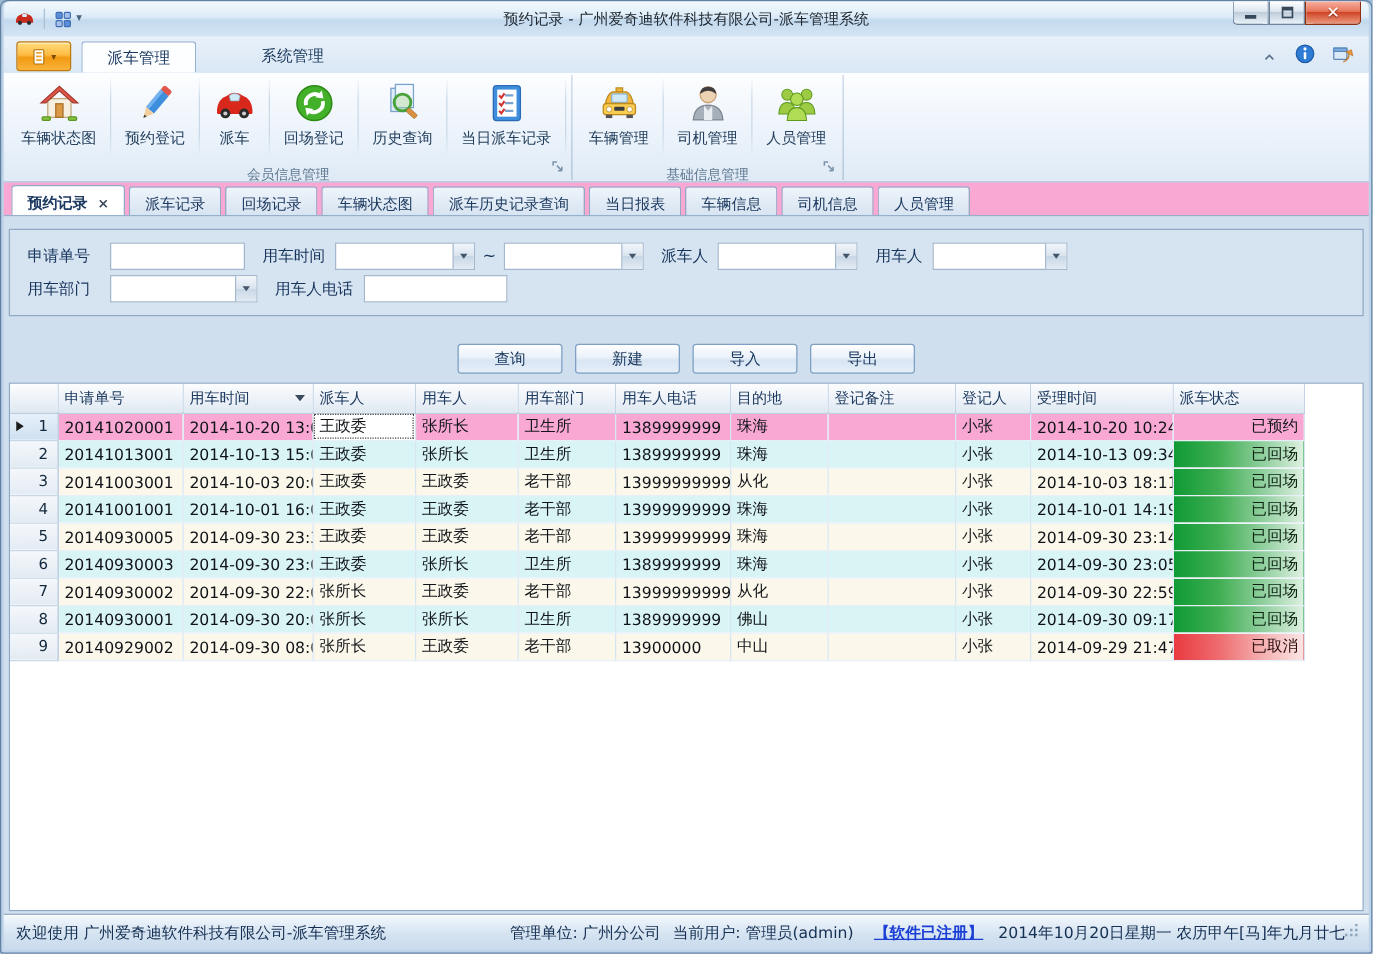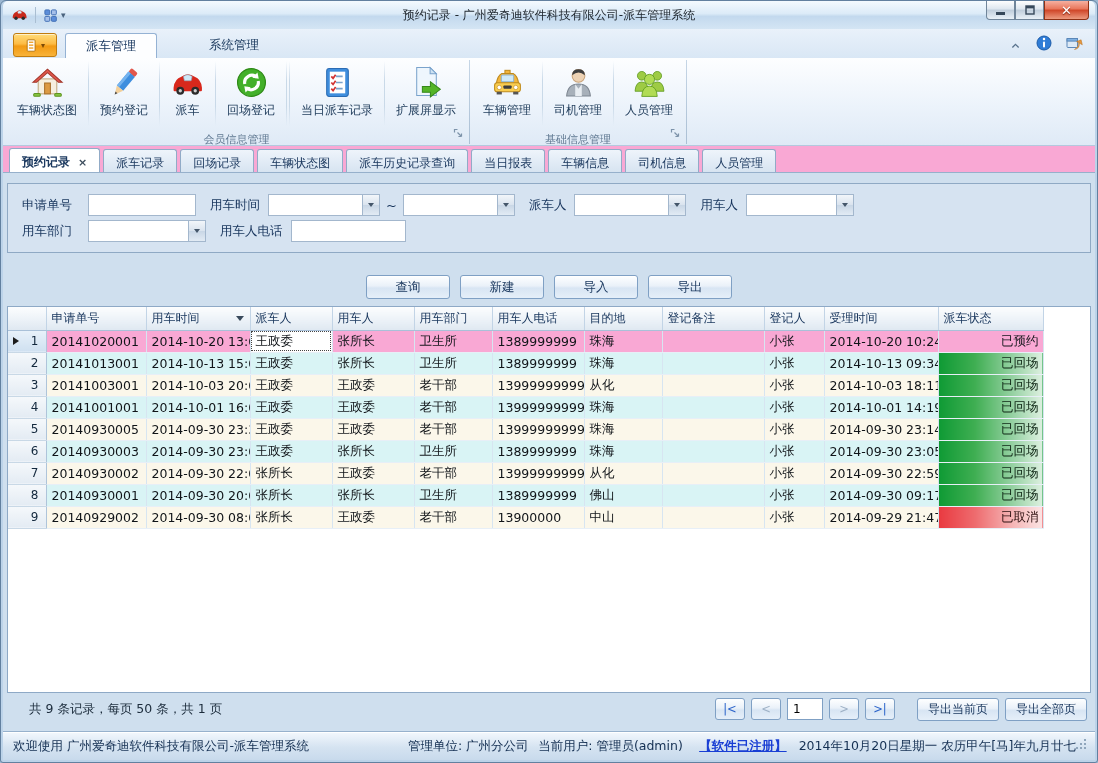--- a/index.html
+++ b/index.html
@@ -257,47 +257,48 @@
                   <circle cx="16" cy="16" r="13.5" fill="#43b02a" stroke="#2e8a16" stroke-width="1.2"></circle>
                   <path d="M9.5 17.5 A7 7 0 0 1 21 10.8" fill="none" stroke="#fff" stroke-width="3"></path>
                   <path d="M21.8 6.2 L23 12.4 L16.8 11.4 Z" fill="#fff"></path>
                   <path d="M22.5 14.5 A7 7 0 0 1 11 21.2" fill="none" stroke="#fff" stroke-width="3"></path>
                   <path d="M10.2 25.8 L9 19.6 L15.2 20.6 Z" fill="#fff"></path>
                 </svg>
               </div>
               <div class="rb-label">回场登记</div>
             </div>
             <div class="rb-sep"></div>
+            <div class="rb-btn">
+              <div class="rb-icon">
+                <svg width="33" height="33" viewBox="0 0 32 32">
+                  <rect x="6.5" y="4.5" width="14" height="18" fill="#ddebf7" stroke="#7aa3cc"></rect>
+                  <rect x="10" y="1.5" width="14" height="18" fill="#f2f8fd" stroke="#7aa3cc"></rect>
+                  <circle cx="15.5" cy="15.5" r="6.5" fill="rgba(170,215,150,.45)" stroke="#4aa23c" stroke-width="2.2"></circle>
+                  <rect x="20.6" y="19.4" width="9" height="3.8" rx="1.3" transform="rotate(42 20.6 19.4)" fill="#d89140" stroke="#a8702a" stroke-width=".5"></rect>
+                </svg>
+              </div>
+              <div class="rb-label">历史查询</div>
+            </div>
             <div class="rb-sep"></div>
             <div class="rb-btn">
               <div class="rb-icon">
                 <svg width="33" height="33" viewBox="0 0 32 32">
                   <rect x="5.5" y="2.5" width="21" height="27" rx="2.5" fill="#3f8edd" stroke="#2b6cb4"></rect>
                   <rect x="8.5" y="5.5" width="15" height="21" fill="#fff"></rect>
                   <line x1="14.5" y1="10" x2="21" y2="10" stroke="#7aa3cc" stroke-width="1.6"></line>
                   <line x1="14.5" y1="16" x2="21" y2="16" stroke="#7aa3cc" stroke-width="1.6"></line>
                   <line x1="14.5" y1="22" x2="21" y2="22" stroke="#7aa3cc" stroke-width="1.6"></line>
                   <path d="M10 10 l1.7 1.9 2.5-3.5" fill="none" stroke="#d23333" stroke-width="1.7"></path>
                   <path d="M10 16 l1.7 1.9 2.5-3.5" fill="none" stroke="#d23333" stroke-width="1.7"></path>
                   <path d="M10 22 l1.7 1.9 2.5-3.5" fill="none" stroke="#d23333" stroke-width="1.7"></path>
                 </svg>
               </div>
               <div class="rb-label">当日派车记录</div>
             </div>
             <div class="rb-sep"></div>
-            <div class="rb-btn">
-              <div class="rb-icon">
-                <svg width="33" height="33" viewBox="0 0 32 32">
-                  <path d="M6.5 1.5 h13 l6 6 V28.5 H6.5 Z" fill="#eef6fd" stroke="#7aa3cc"></path>
-                  <path d="M19.5 1.5 l6 6 h-6 Z" fill="#cde2f2" stroke="#7aa3cc"></path>
-                  <path d="M12 19.8 h7.8 v-4.6 l9.6 7.4 -9.6 7.4 v-4.6 h-7.8 Z" fill="#53b427" stroke="#34871a"></path>
-                </svg>
-              </div>
-              <div class="rb-label">扩展屏显示</div>
-            </div>
           </div>
           <div class="rb-footer"><span class="rb-ftlabel">会员信息管理</span><span class="rb-launcher"><svg width="10" height="10" viewBox="0 0 10 10">
                 <path d="M1.5 4.5 V1.5 H4.5 M4.5 4.5 L8.5 8.5 M8.5 8.5 H5.4 M8.5 8.5 V5.4" stroke="#7d93aa" stroke-width="1.2" fill="none"></path>
               </svg></span></div>
         </div>
         <div class="rb-groupsep"></div>
         <div class="rb-group">
           <div class="rb-buttons">
             <div class="rb-btn">
               <div class="rb-icon">
@@ -599,33 +600,20 @@
               <td>13900000</td>
               <td>中山</td>
               <td></td>
               <td>小张</td>
               <td>2014-09-29 21:47</td>
               <td class="status red">已取消</td>
             </tr>
           </tbody>
       </table>
     </div>
-    <div class="pager">
-      <div class="pager-summary">共 9 条记录，每页 50 条，共 1 页</div>
-      <div class="pager-controls">
-        <div class="pg-btn">|&lt;</div>
-        <div class="pg-btn disabled">&lt;</div>
-        <input class="pg-input" value="1" style="">
-        <div class="pg-btn disabled">&gt;</div>
-        <div class="pg-btn">&gt;|</div>
-        <div class="pg-spacer"></div>
-        <div class="pg-export">导出当前页</div>
-        <div class="pg-export">导出全部页</div>
-      </div>
-    </div>
   </div>
 
   <div class="statusbar">
     <span class="sb-welcome">欢迎使用 广州爱奇迪软件科技有限公司-派车管理系统</span>
     <span class="sb-org">管理单位: 广州分公司</span>
     <span class="sb-user">当前用户: 管理员(admin)</span>
     <a class="sb-license">【软件已注册】</a>
     <span class="sb-date">2014年10月20日星期一 农历甲午[马]年九月廿七</span>
     <span class="sb-grip">
         <svg width="11" height="11" viewBox="0 0 11 11">

